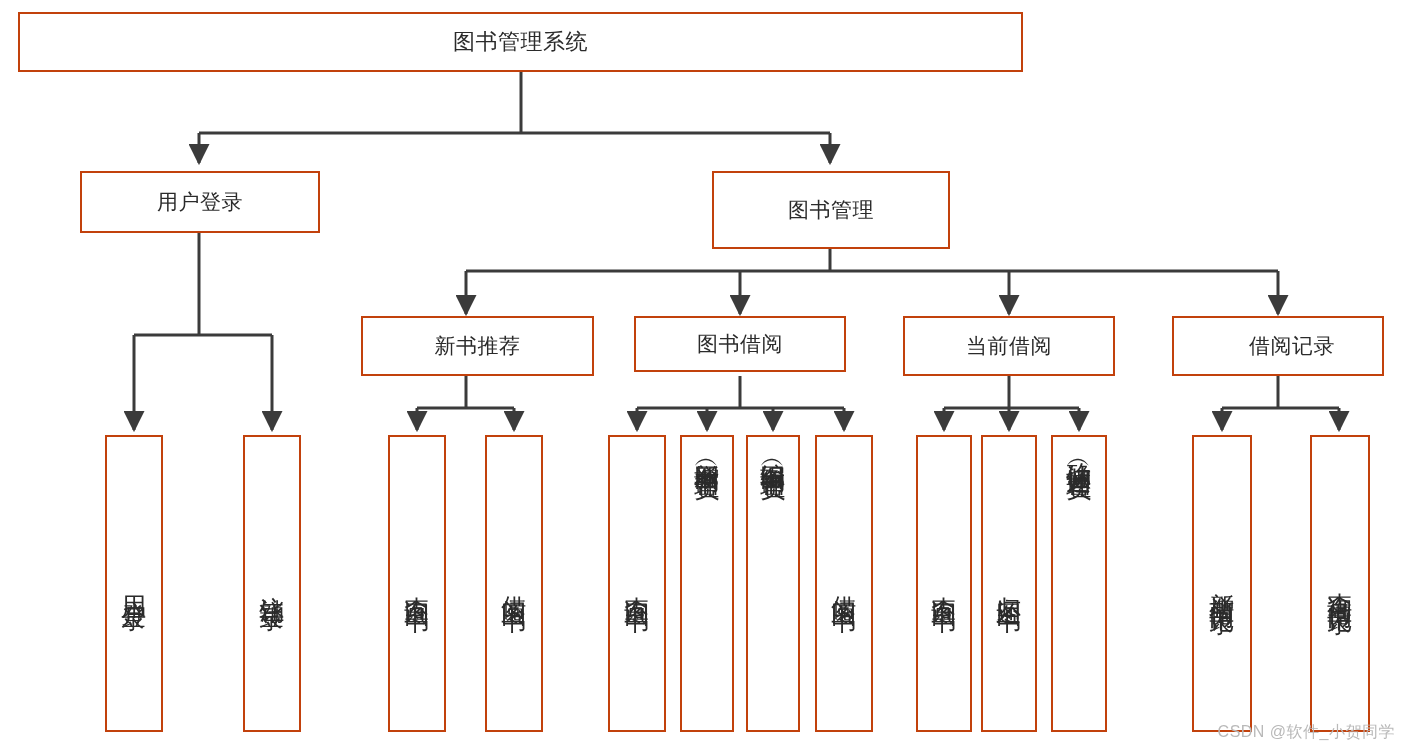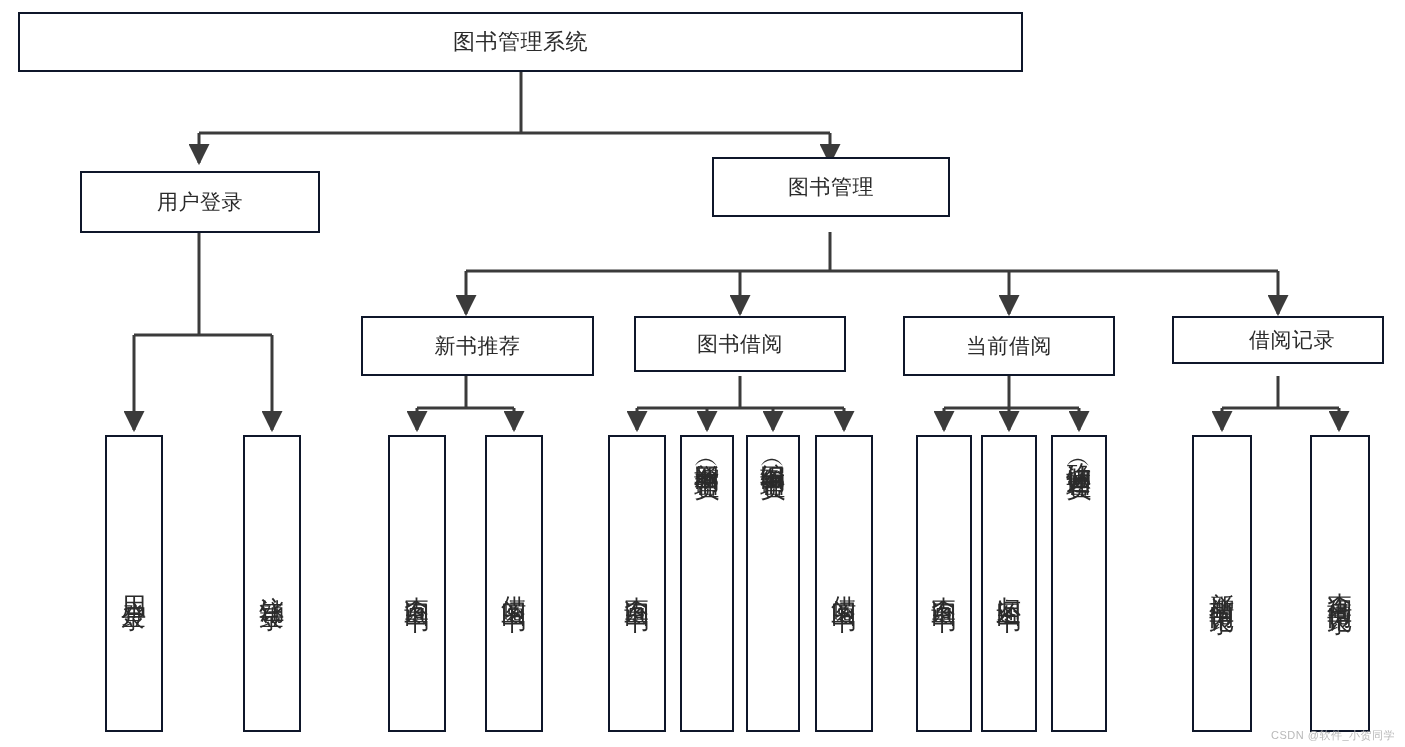--- a/index.html
+++ b/index.html
@@ -18,21 +18,21 @@
     position:absolute;
     left:0; top:0;
     width:1405px;
     height:747px;
     pointer-events:none;
   }
   .node{
     position:absolute;
     box-sizing:border-box;
     background:#ffffff;
-    border:2px solid #0f172a;
+    border:2px solid #c2410c;
     display:flex;
     align-items:center;
     justify-content:center;
     color:#2b2b2b;
   }
   .node .lbl{
     display:block;
     text-align:center;
     line-height:1.12;
     letter-spacing:0.5px;
@@ -61,21 +61,21 @@
     letter-spacing:2px;
   }
   .v-node.mid{
     align-items:center;
     padding-top:0;
   }
   .watermark{
     position:absolute;
     right:10px;
     bottom:4px;
-    font-size:11px;
+    font-size:16px;
     color:#b9b9b9;
     letter-spacing:0.5px;
     white-space:nowrap;
     user-select:none;
   }
 </style>
 </head>
 <body>
 
 <div id="stage">
@@ -132,37 +132,37 @@
   </svg>
 
   <div class="node h-node root" style="left:18px; top:12px; width:1005px; height:60px;">
     <span class="lbl">图书管理系统</span>
   </div>
 
   <div class="node h-node" style="left:80px; top:171px; width:240px; height:62px;">
     <span class="lbl">用户登录</span>
   </div>
 
-  <div class="node h-node" style="left:712px; top:157px; width:238px; height:60px;">
+  <div class="node h-node" style="left:712px; top:171px; width:238px; height:78px;">
     <span class="lbl">图书管理</span>
   </div>
 
   <div class="node h-node" style="left:361px; top:316px; width:233px; height:60px;">
     <span class="lbl">新书推荐</span>
   </div>
 
   <div class="node h-node" style="left:634px; top:316px; width:212px; height:56px;">
     <span class="lbl">图书借阅</span>
   </div>
 
   <div class="node h-node" style="left:903px; top:316px; width:212px; height:60px;">
     <span class="lbl">当前借阅</span>
   </div>
 
-  <div class="node h-node" style="left:1172px; top:316px; width:212px; height:48px;padding-left:28px;">
+  <div class="node h-node" style="left:1172px; top:316px; width:212px; height:60px;padding-left:28px;">
     <span class="lbl">借阅记录</span>
   </div>
 
   <div class="node v-node mid" style="left:105px; top:435px; width:58px; height:297px;">
     <span class="lbl">用户登录</span>
   </div>
 
   <div class="node v-node mid" style="left:243px; top:435px; width:58px; height:297px;">
     <span class="lbl">注销登录</span>
   </div>

